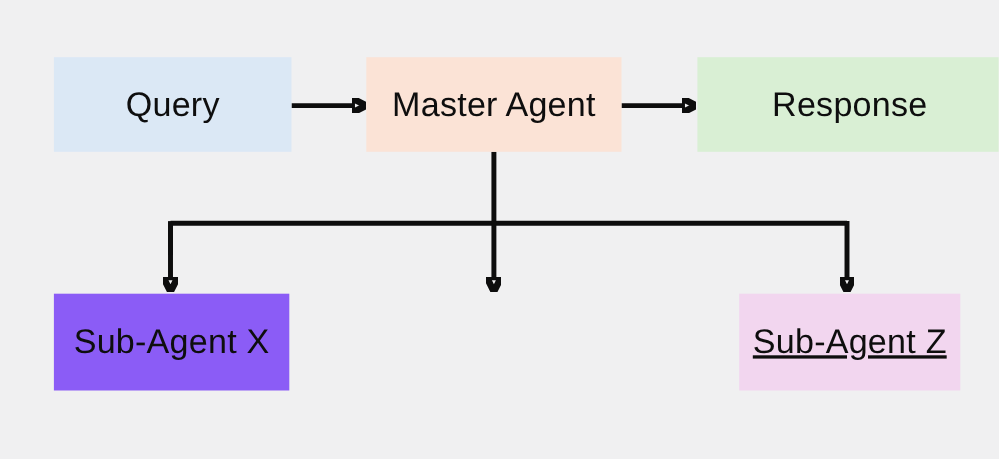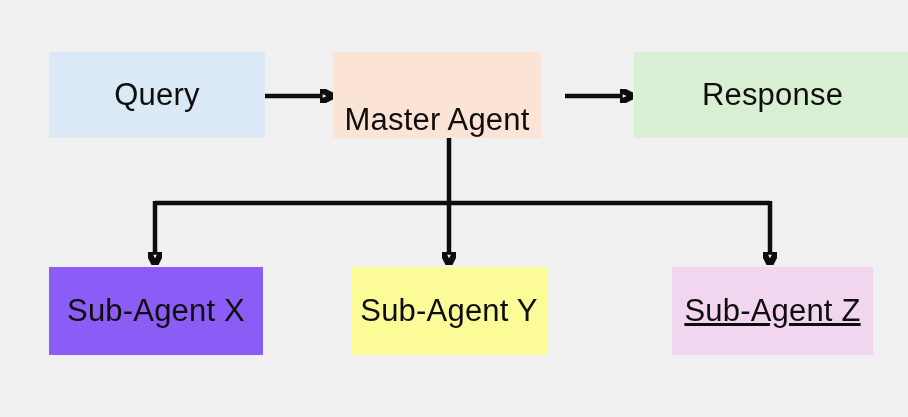--- a/index.html
+++ b/index.html
@@ -30,21 +30,21 @@
   .node {
     position: absolute;
     display: flex;
     align-items: center;
     justify-content: center;
     font-size: 31px;
     color: #0e0e0e;
     letter-spacing: 0.2px;
   }
   .node-query    { left: 49px;  top: 52px;  width: 216px; height: 86px; }
-  .node-master   { left: 333px; top: 52px;  width: 208px; height: 86px; align-items: flex-end; }
+  .node-master   { left: 333px; top: 52px;  width: 232px; height: 86px; }
   .node-response { left: 634px; top: 52px;  width: 277px; height: 86px; }
   .node-subx     { left: 49px;  top: 267px; width: 214px; height: 88px; }
   .node-suby     { left: 351px; top: 267px; width: 196px; height: 88px; }
   .node-subz     { left: 672px; top: 267px; width: 201px; height: 88px; text-decoration: underline; }
 </style>
 </head>
 <body>
 
 <div class="canvas">
 
@@ -77,21 +77,18 @@
   </div>
 
   <div class="node node-response" style="background-color: rgb(217, 239, 212);">
     <span>Response</span>
   </div>
 
   <div class="node node-subx" style="background-color: #8b5cf6;">
     <span>Sub-Agent X</span>
   </div>
 
-  <div class="node node-suby" style="background-color: rgb(251, 251, 152);">
-    <span>Sub-Agent Y</span>
-  </div>
 
   <div class="node node-subz" style="background-color: rgb(242, 214, 239);">
     <span>Sub-Agent Z</span>
   </div>
 
 </div>
 
 </body></html>

